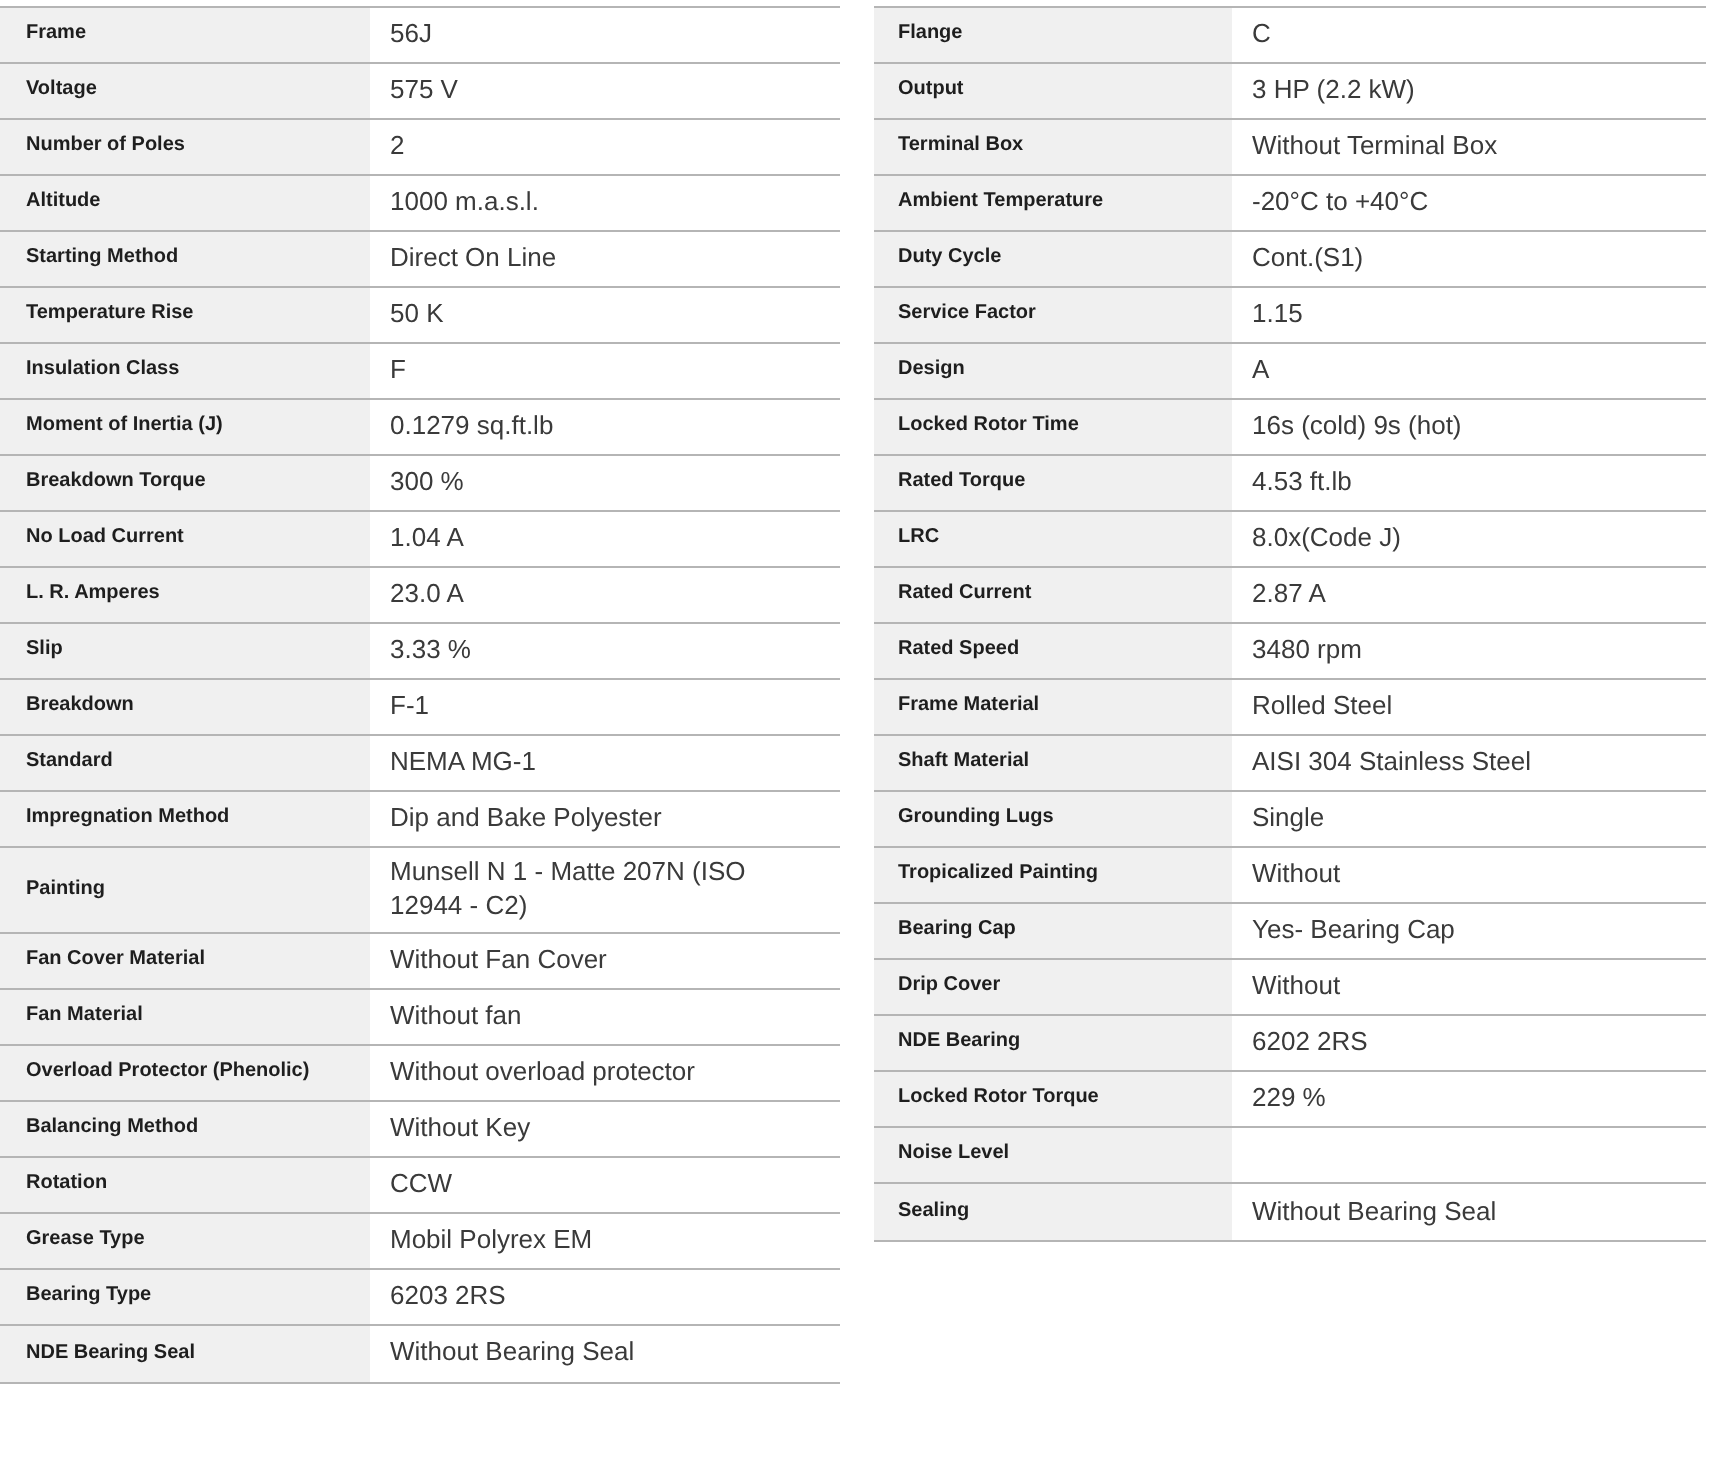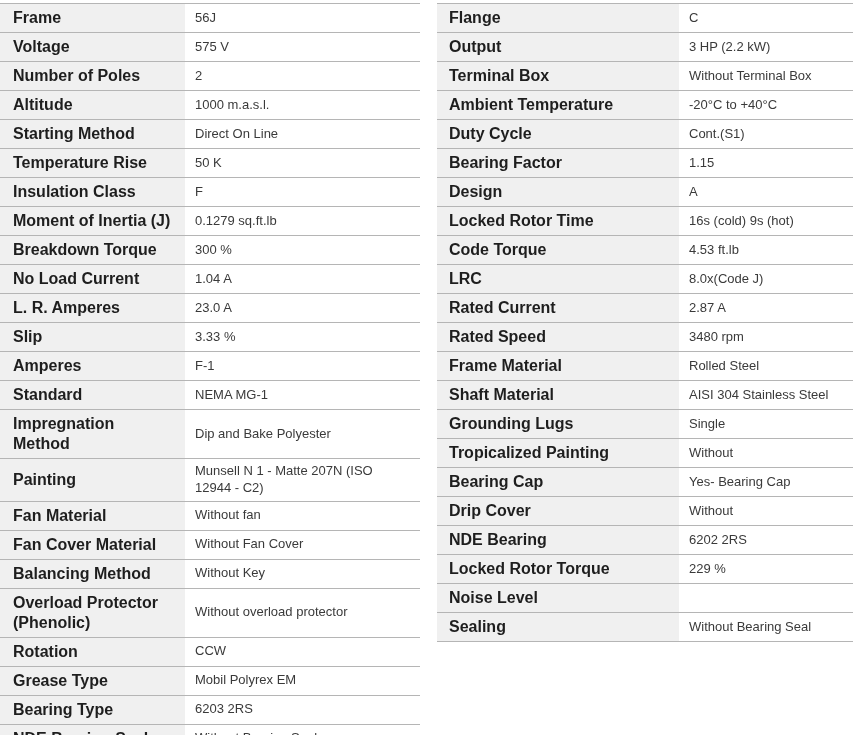--- a/index.html
+++ b/index.html
@@ -36,28 +36,28 @@
     align-items: stretch;
     min-height: 28px;
     border-bottom: 1px solid var(--row-border);
   }
   .spec-row:last-child { border-bottom: none; }
   .spec-label {
     flex: none;
     background: var(--label-bg);
     display: flex;
     align-items: center;
-    font-size: 16px;
+    font-size: 10px;
     font-weight: 700;
     color: var(--label-text);
     line-height: 1.25;
     padding: 4px 10px 4px 13px;
   }
   .spec-table.left  .spec-label { width: 185px; }
-  .spec-table.right .spec-label { width: 242px; padding-left: 12px; }
+  .spec-table.right .spec-label { width: 179px; padding-left: 12px; }
   .spec-value {
     flex: 1;
     display: flex;
     align-items: center;
     font-size: 13px;
     font-weight: 400;
     color: var(--value-text);
     line-height: 1.3;
     padding: 4px 8px 4px 10px;
   }
@@ -121,60 +121,60 @@
     <div class="spec-label">L. R. Amperes</div>
     <div class="spec-value">23.0 A</div>
   </div>
 
   <div class="spec-row">
     <div class="spec-label">Slip</div>
     <div class="spec-value">3.33 %</div>
   </div>
 
   <div class="spec-row">
-    <div class="spec-label">Amperes</div>
+    <div class="spec-label">Breakdown</div>
     <div class="spec-value">F-1</div>
   </div>
 
   <div class="spec-row">
     <div class="spec-label">Standard</div>
     <div class="spec-value">NEMA MG-1</div>
   </div>
 
   <div class="spec-row">
     <div class="spec-label">Impregnation Method</div>
     <div class="spec-value">Dip and Bake Polyester</div>
   </div>
 
   <div class="spec-row">
     <div class="spec-label">Painting</div>
     <div class="spec-value">Munsell N 1 - Matte 207N (ISO 12944 - C2)</div>
   </div>
 
   <div class="spec-row">
+    <div class="spec-label">Fan Cover Material</div>
+    <div class="spec-value">Without Fan Cover</div>
+  </div>
+
+  <div class="spec-row">
     <div class="spec-label">Fan Material</div>
     <div class="spec-value">Without fan</div>
   </div>
 
   <div class="spec-row">
-    <div class="spec-label">Fan Cover Material</div>
-    <div class="spec-value">Without Fan Cover</div>
+    <div class="spec-label">Overload Protector (Phenolic)</div>
+    <div class="spec-value">Without overload protector</div>
   </div>
 
   <div class="spec-row">
     <div class="spec-label">Balancing Method</div>
     <div class="spec-value">Without Key</div>
   </div>
 
   <div class="spec-row">
-    <div class="spec-label">Overload Protector (Phenolic)</div>
-    <div class="spec-value">Without overload protector</div>
-  </div>
-
-  <div class="spec-row">
     <div class="spec-label">Rotation</div>
     <div class="spec-value">CCW</div>
   </div>
 
   <div class="spec-row">
     <div class="spec-label">Grease Type</div>
     <div class="spec-value">Mobil Polyrex EM</div>
   </div>
 
   <div class="spec-row">
@@ -207,36 +207,36 @@
     <div class="spec-label">Ambient Temperature</div>
     <div class="spec-value">-20°C to +40°C</div>
   </div>
 
   <div class="spec-row">
     <div class="spec-label">Duty Cycle</div>
     <div class="spec-value">Cont.(S1)</div>
   </div>
 
   <div class="spec-row">
-    <div class="spec-label">Bearing Factor</div>
+    <div class="spec-label">Service Factor</div>
     <div class="spec-value">1.15</div>
   </div>
 
   <div class="spec-row">
     <div class="spec-label">Design</div>
     <div class="spec-value">A</div>
   </div>
 
   <div class="spec-row">
     <div class="spec-label">Locked Rotor Time</div>
     <div class="spec-value">16s (cold) 9s (hot)</div>
   </div>
 
   <div class="spec-row">
-    <div class="spec-label">Code Torque</div>
+    <div class="spec-label">Rated Torque</div>
     <div class="spec-value">4.53 ft.lb</div>
   </div>
 
   <div class="spec-row">
     <div class="spec-label">LRC</div>
     <div class="spec-value">8.0x(Code J)</div>
   </div>
 
   <div class="spec-row">
     <div class="spec-label">Rated Current</div>

